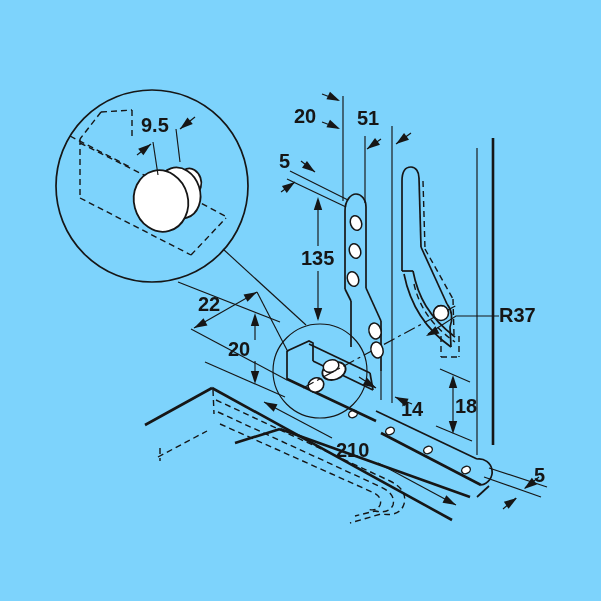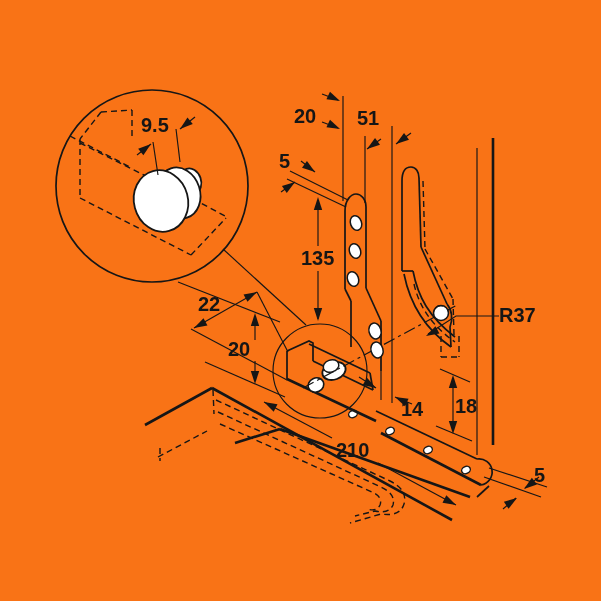--- a/index.html
+++ b/index.html
@@ -1,16 +1,16 @@
 <!DOCTYPE html>
 <html><head>
 <meta charset="utf-8">
 <style>
   html,body{margin:0;padding:0;background:#ffffff;}
-  .stage{width:601px;height:601px;background:#f97316;position:relative;overflow:hidden;}
+  .stage{width:601px;height:601px;background:#7dd3fc;position:relative;overflow:hidden;}
   svg{display:block;}
   .thin{stroke:#161616;stroke-width:1.15;fill:none;}
   .med{stroke:#161616;stroke-width:1.7;fill:none;}
   .bold{stroke:#161616;stroke-width:2.6;fill:none;}
   .dash{stroke:#161616;stroke-width:1.4;fill:none;stroke-dasharray:6 4;}
   .dashdot{stroke:#161616;stroke-width:1.2;fill:none;stroke-dasharray:12 4 3 4;}
   .whitefill{fill:#ffffff;stroke:#161616;}
   .arrow{fill:#161616;stroke:none;}
   .dim{font-family:"Liberation Sans", sans-serif;font-weight:bold;font-size:20px;fill:#161616;}
 </style>

